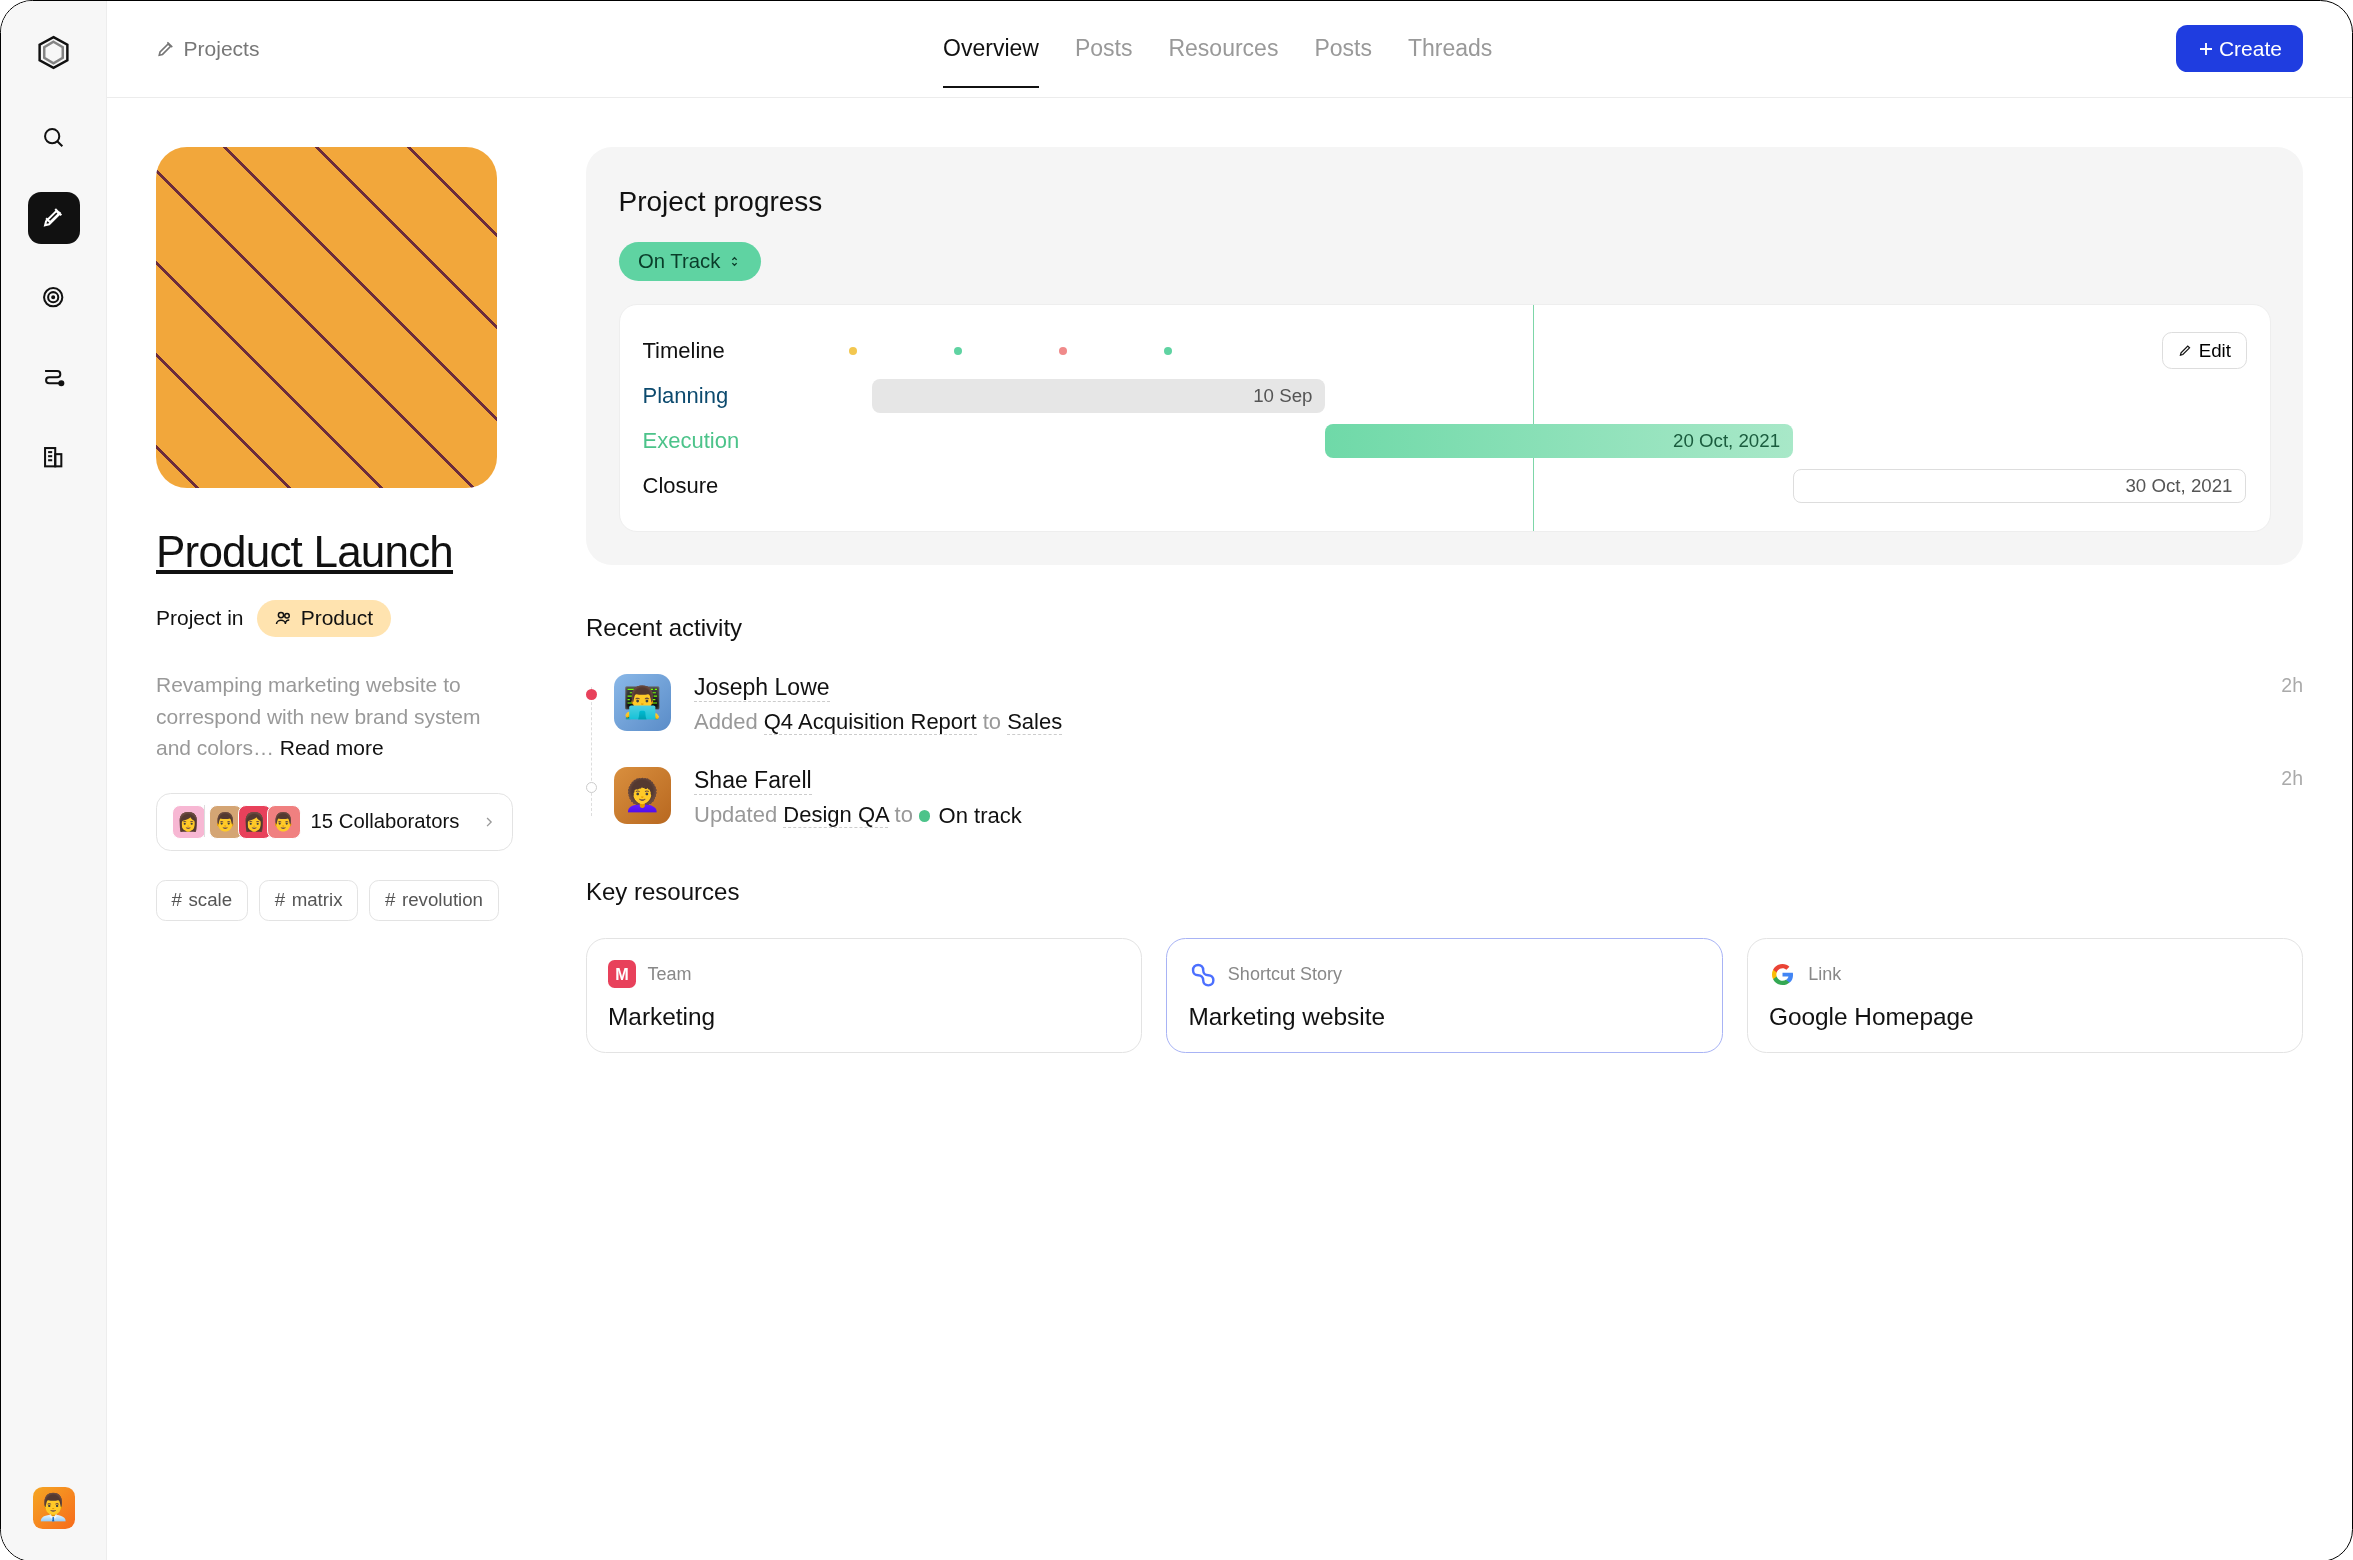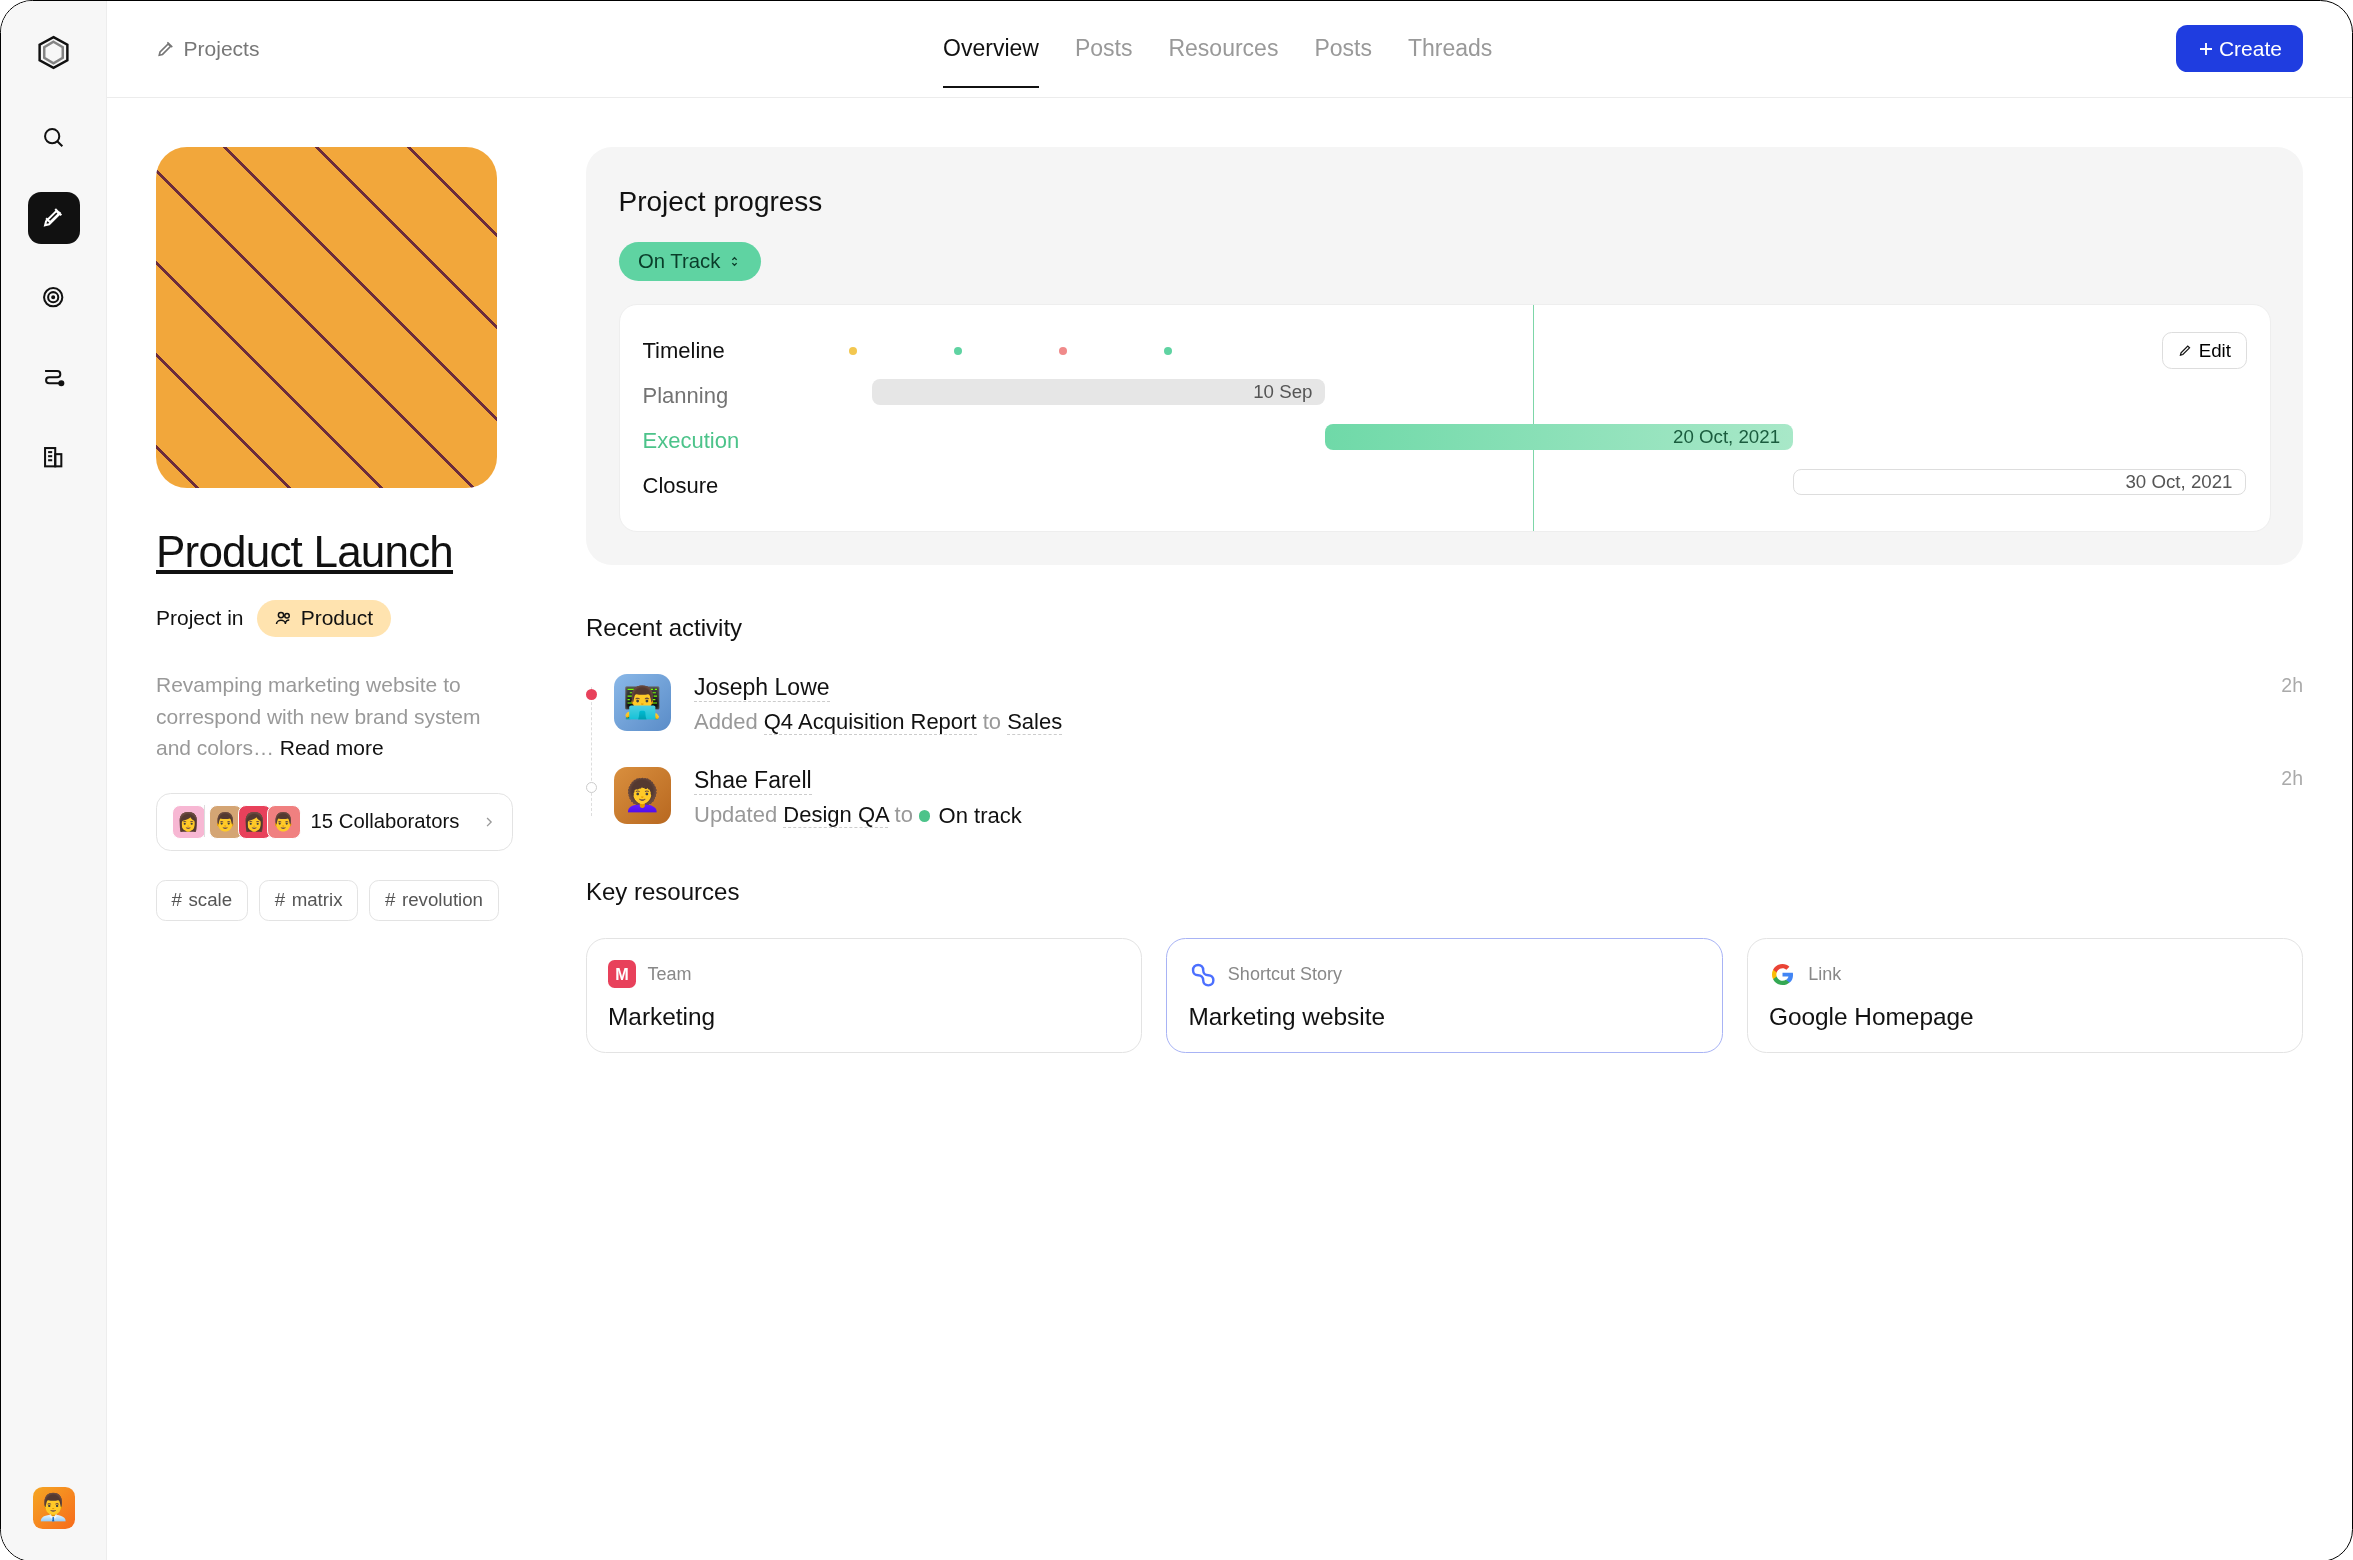--- a/index.html
+++ b/index.html
@@ -36,29 +36,29 @@
 .av1{background:#f7b7d3;} .av2{background:#d4a574;} .av3{background:#e8415b;} .av4{background:#f08080;}
 .tags { display: flex; gap: 11.4px; margin-top: 29px; flex-wrap: wrap; }
 .tag { border: 0.8px solid #e3e3e3; border-radius: 9.7px; padding: 8.1px 14.6px; font-size: 18.7px; color: #555; display:flex; align-items:center; gap:6.5px;}
 .right { flex: 1; min-width: 0; }
 .panel { background: #f5f5f5; border-radius: 26px; padding: 39px 32.5px 32.5px; }
 .panel h2 { font-size: 28px; font-weight: 500; }
 .status-pill { background: #5fd3a2; color: #0a3d2a; border-radius: 812px; padding: 8.1px 19.5px; font-size: 20.3px; display: inline-flex; align-items: center; gap: 8.1px; margin-top: 24.4px; cursor:pointer;}
 .timeline-card { background: #fff; border-radius: 18px; padding: 23px; margin-top: 23px; border:0.8px solid #eee; position:relative;}
 .tl-row { display: flex; align-items: center; height: 45px; }
 .tl-label { width: 187px; font-size: 22px; }
-.tl-label.muted { color: #737373; }
+.tl-label.muted { color: #0c4a6e; }
 .tl-label.green { color: #4cc38a; }
 .tl-track { flex: 1; position: relative; height: 32.5px; }
 .tl-header { display: flex; align-items: center; }
 .dots { display: flex; gap: 97px; margin-left: 19.5px; flex:1;}
 .dot { width: 8.1px; height: 8.1px; border-radius: 812px; }
 .d1{background:#f3c74f;} .d2{background:#5fd3a2;} .d3{background:#f08a8a;} .d4{background:#5fd3a2;}
 .edit-btn { background: #fff; border: 0.8px solid #ddd; border-radius: 9.7px; padding: 6.5px 14.6px; font-size: 18.7px; display: flex; align-items: center; gap: 6.5px; cursor:pointer;}
-.bar { position: absolute; height: 26px; border-radius: 8.1px; display: flex; align-items: center; justify-content: flex-end; padding: 0 13px; font-size: 18.7px; }
+.bar { position: absolute; height: 34px; border-radius: 8.1px; display: flex; align-items: center; justify-content: flex-end; padding: 0 13px; font-size: 18.7px; }
 .bar.grey { background: #e6e6e6; color: #555; left: 3%; width: 32%; }
 .bar.green { background: linear-gradient(90deg,#6fd9a8,#a8e8c8); color: #1a5c3e; left: 35%; width: 33%; }
 .bar.outline { background: #fff; border: 0.8px solid #ddd; color: #555; left: 68%; width: 32%; }
 .vline { position:absolute; left:calc(187px + 44%); top:0; bottom:0; width:1.6px; background:#7dd6a8; }
 .section-title { font-size: 24px; font-weight: 500; margin-top: 49px; margin-bottom: 32.5px;}
 .activity { display: flex; flex-direction: column; gap: 32.5px; position:relative; }
 .activity::before{content:'';position:absolute;left:4.9px;top:13px;bottom:13px;border-left:1.6px dashed #ddd;}
 .act-item { display: flex; gap: 23px; align-items: flex-start; position:relative;}
 .act-dot { position:absolute; left:0; top:14.6px; width:11.4px; height:11.4px; border-radius:812px; }
 .act-dot.red { background:#e8415b; }

